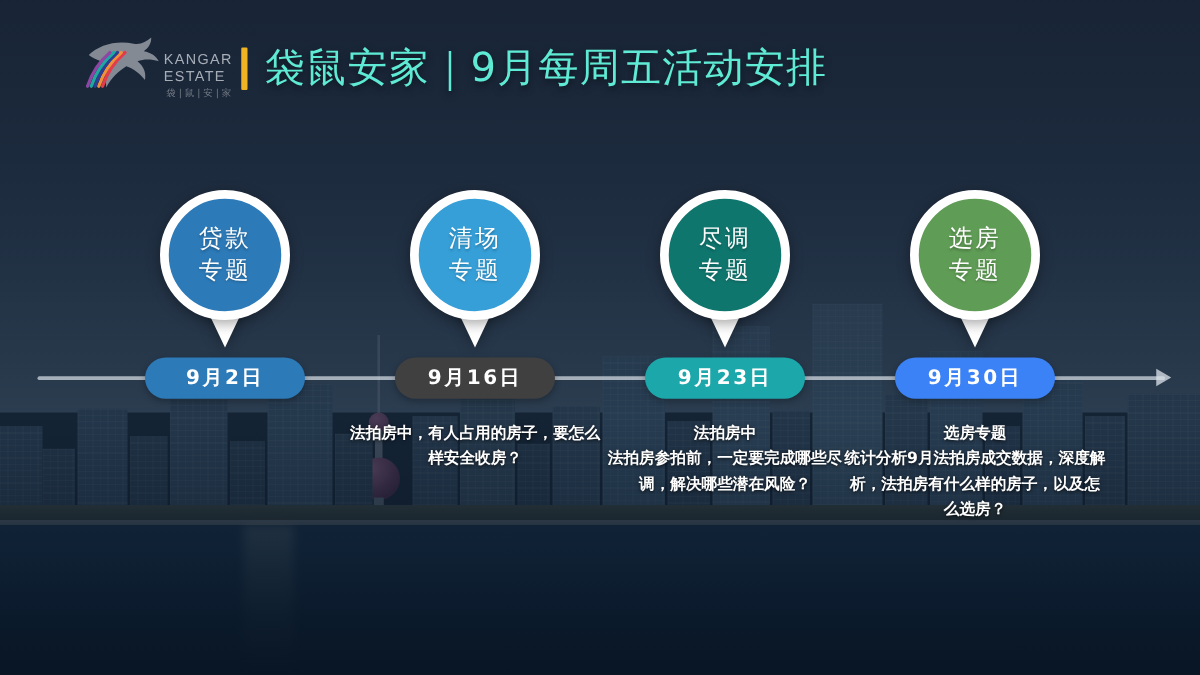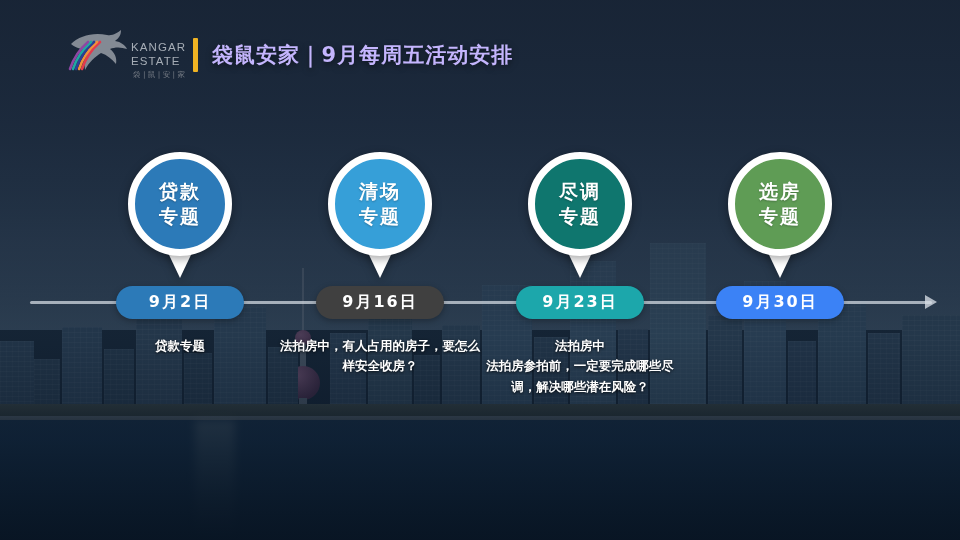--- a/index.html
+++ b/index.html
@@ -64,21 +64,21 @@
                      rgba(22,38,56,.62) 62%, rgba(14,28,45,.70) 78%, rgba(8,20,34,.86) 100%);
   }
 
   
   .header { position:absolute; left:0; top:0; width:960px; height:100px; }
   .logo { position:absolute; left:55px; top:24px; width:130px; height:58px; }
   .logo svg{ display:block; }
   .title-wrap { position:absolute; left:193px; top:32px; height:46px; display:flex; align-items:center; }
   .title-bar { width:5px; height:34px; background:#f0b323; margin-right:14px; border-radius:1px; }
   .title-text{
-    color:#c4b5fd; font-size:21px; font-weight:bold; letter-spacing:1px;
+    color:#5eead4; font-size:32px; font-weight:normal; letter-spacing:1px;
     text-shadow:0 2px 6px rgba(0,0,0,.55);
     font-family:"DejaVu Sans","Liberation Sans",sans-serif;
     white-space:nowrap;
   }
 
   
   .tl-line {
     position:absolute; left:30px; top:301px; width:902px; height:3px;
     background:rgba(215,222,230,.72); border-radius:2px;
   }
@@ -104,21 +104,21 @@
     width:0; height:0; border-left:19px solid transparent; border-right:19px solid transparent;
     border-top:40px solid #fff;
     filter:drop-shadow(0 3px 5px rgba(0,0,0,.3));
   }
   .pin .tail-in{
     position:absolute; left:50%; transform:translateX(-50%); top:80px;
     width:0; height:0; border-left:13px solid transparent; border-right:13px solid transparent;
     border-top:22px solid #fff;
   }
   .pin .lbl{
-    position:relative; z-index:3; color:#fff; font-size:19px; font-weight:bold;
+    position:relative; z-index:3; color:#fff; font-size:19px; font-weight:normal;
     line-height:1.30; text-align:center; letter-spacing:2px;
     font-family:"DejaVu Sans","Liberation Sans",sans-serif;
     text-shadow:0 1px 2px rgba(0,0,0,.25);
   }
 
   
   .pill{
     position:absolute; left:50%; transform:translateX(-50%); top:286px;
     min-width:128px; height:33px; border-radius:17px;
     display:flex; align-items:center; justify-content:center;
@@ -269,21 +269,20 @@
       <div class="tail-in" style-x="#2c7ab8"></div>
       <div class="circle" id="c0" style="background: rgb(44, 122, 184);">
         <div class="lbl">
           <span>贷款</span><br>
           <span>专题</span>
         </div>
       </div>
     </div>
     <div class="pill" id="p0" style="background: rgb(44, 122, 184);">9月2日</div>
     <div class="desc">
-      <span class="d-title">贷款专题</span>
     </div>
   </div>
 
   <div class="node n1">
     <div class="pin">
       <div class="tail"></div>
       <div class="tail-in"></div>
       <div class="circle" id="c1" style="background: rgb(54, 159, 216);">
         <div class="lbl">
           <span>清场</span><br>
@@ -321,16 +320,18 @@
       <div class="tail-in"></div>
       <div class="circle" id="c3" style="background: rgb(95, 156, 85);">
         <div class="lbl">
           <span>选房</span><br>
           <span>专题</span>
         </div>
       </div>
     </div>
     <div class="pill" id="p3" style="background: #3b82f6;">9月30日</div>
     <div class="desc">
+      <span class="d-title">选房专题</span>
+      <span class="d-body">统计分析9月法拍房成交数据，深度解析，法拍房有什么样的房子，以及怎么选房？</span>
     </div>
   </div>
 
 </div>
 
 </body></html>

